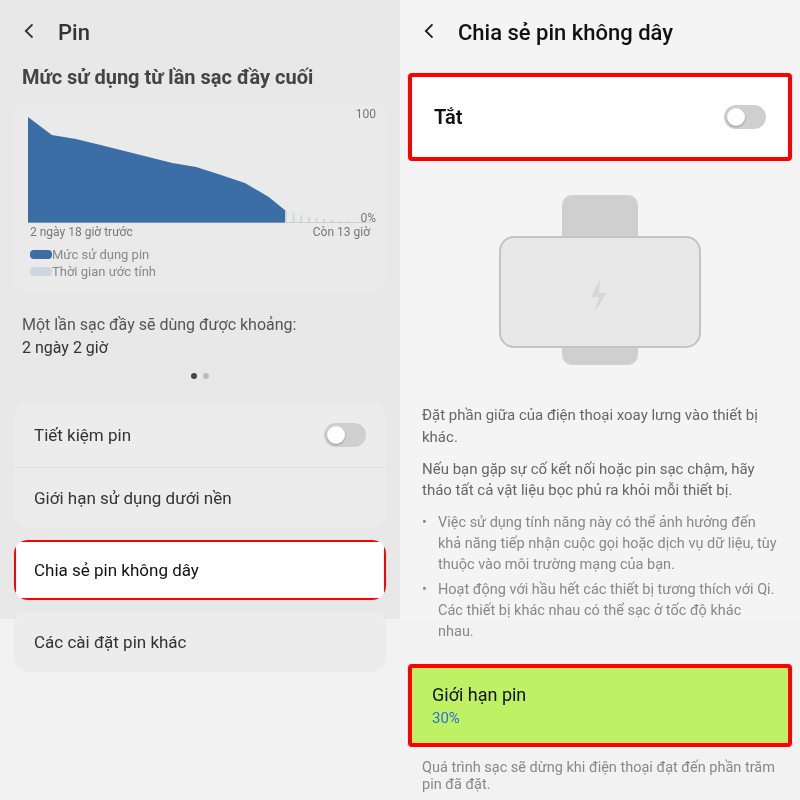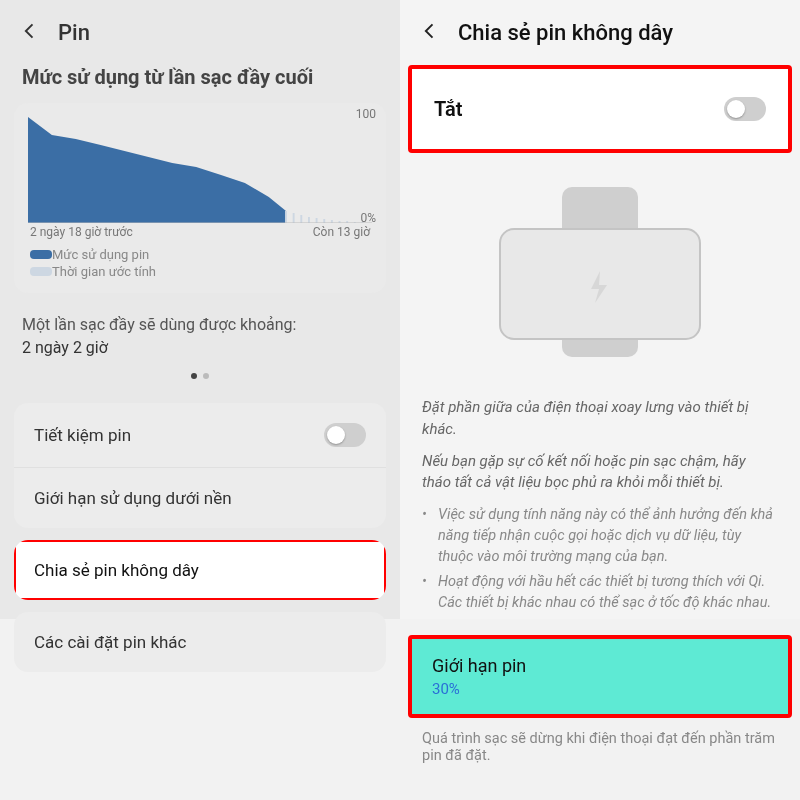--- a/index.html
+++ b/index.html
@@ -84,43 +84,43 @@
 .toggle {
   width: 42px; height: 24px; border-radius: 12px; background: #cfcfcf; position: relative;
 }
 .toggle::after {
   content: ''; position: absolute; width: 18px; height: 18px; border-radius: 50%;
   background: #fff; top: 3px; left: 3px; box-shadow: 0 1px 2px rgba(0,0,0,0.3);
 }
 .toggle.off::after { left: 3px; }
 
 .right-top-card {
-  margin: 0 8px 12px;
+  margin: 8px 8px 12px;
   background: #fff;
   border: 4px solid #f00;
   border-radius: 4px;
   padding: 28px 22px;
   display: flex; justify-content: space-between; align-items: center;
 }
 .right-top-card .title { font-size: 20px; font-weight: 600; color: #111; }
 
 .illustration {
   display: flex; justify-content: center; padding: 14px 0 18px;
 }
 .illustration svg { width: 240px; height: 200px; }
 
-.desc-block { padding: 0 22px 10px; color: #666; font-size: 15px; line-height: 1.45; font-style: italic; }
+.desc-block { padding: 0 22px 10px; color: #666; font-size: 15px; line-height: 1.45; }
 .desc-block p { margin-bottom: 10px; }
 .bullets { color: #888; font-size: 14.5px; }
 .bullets .row { display: flex; gap: 6px; margin-bottom: 4px; }
 .bullets .mark { min-width: 10px; }
 
 .limit-card {
   margin: 8px 8px 4px;
-  background: #5eead4;
+  background: #bef264;
   border: 4px solid #f00;
   border-radius: 4px;
   padding: 16px 20px 16px;
 }
 .limit-card .label { font-size: 18px; color: #111; }
 .limit-card .value { font-size: 15px; color: #2a6fd6; margin-top: 4px; }
 
 .footer-note { padding: 8px 22px 0; color: #888; font-size: 14.5px; }
 </style>
 </head>

